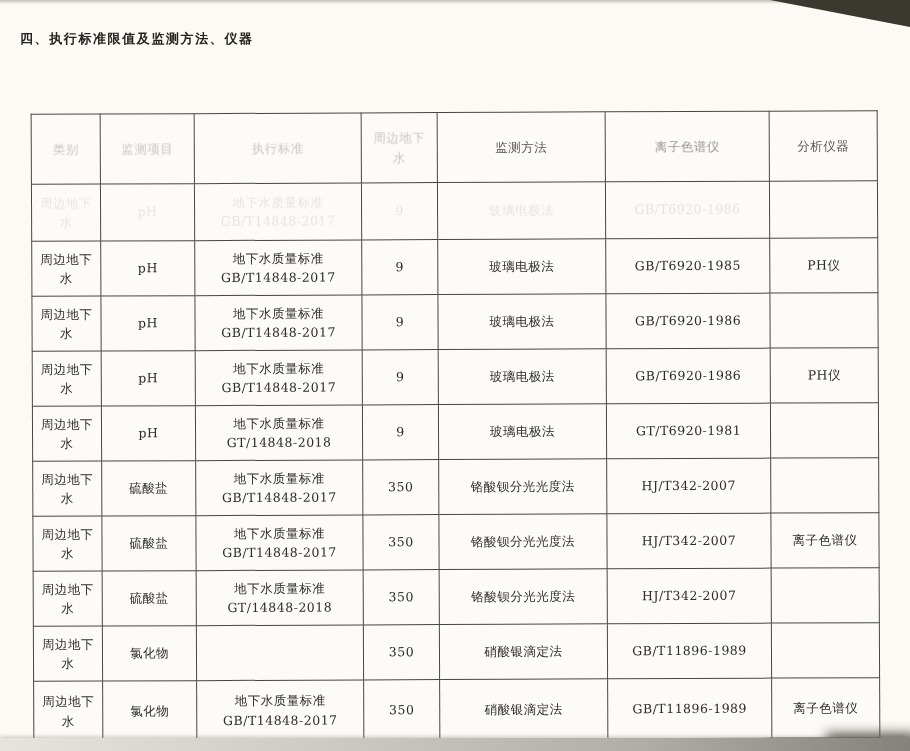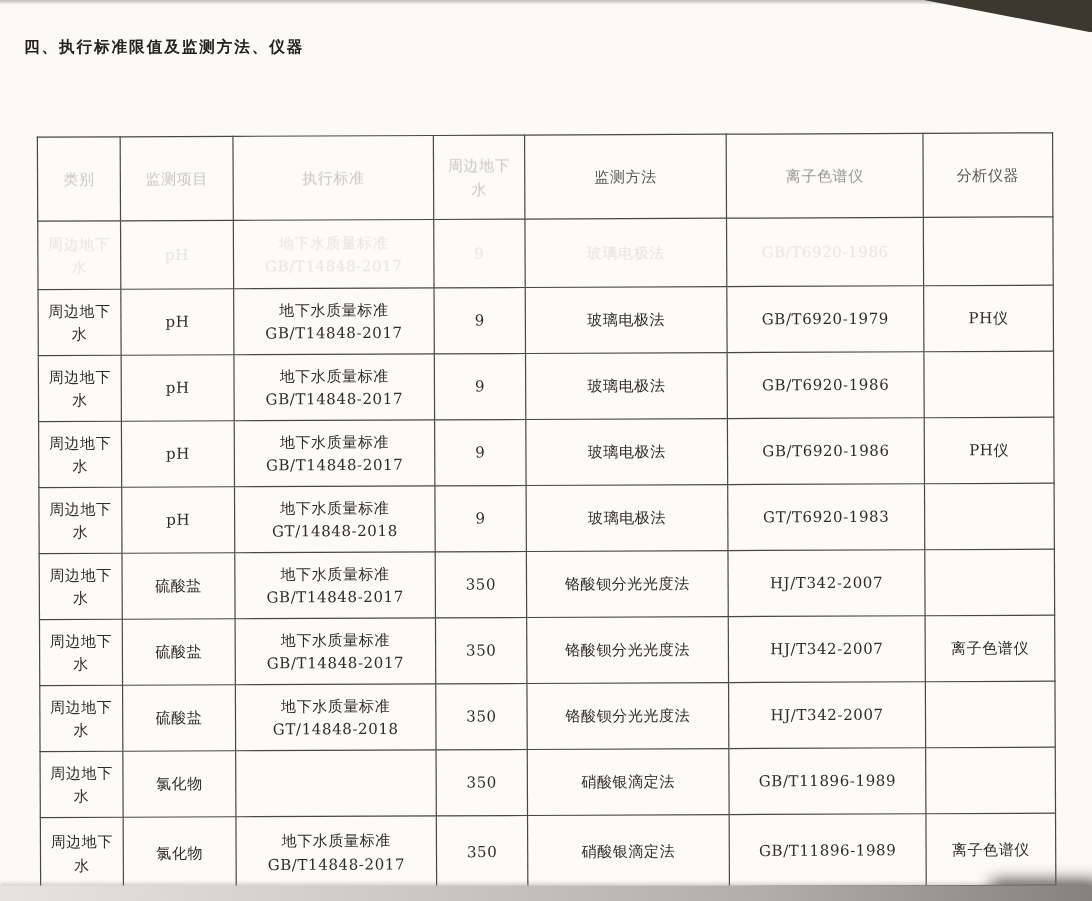--- a/index.html
+++ b/index.html
@@ -90,21 +90,21 @@
       <td>玻璃电极法</td>
       <td>GB/T6920-1986</td>
       <td></td>
     </tr>
     <tr class="data-row">
       <td>周边地下水</td>
       <td>pH</td>
       <td>地下水质量标准GB/T14848-2017</td>
       <td>9</td>
       <td>玻璃电极法</td>
-      <td>GB/T6920-1979</td>
+      <td>GB/T6920-1985</td>
       <td>PH仪</td>
     </tr>
     <tr class="data-row">
       <td>周边地下水</td>
       <td>pH</td>
       <td>地下水质量标准GB/T14848-2017</td>
       <td>9</td>
       <td>玻璃电极法</td>
       <td>GB/T6920-1986</td>
       <td></td>
@@ -117,21 +117,21 @@
       <td>玻璃电极法</td>
       <td>GB/T6920-1986</td>
       <td>PH仪</td>
     </tr>
     <tr class="data-row">
       <td>周边地下水</td>
       <td>pH</td>
       <td>地下水质量标准GT/14848-2018</td>
       <td>9</td>
       <td>玻璃电极法</td>
-      <td>GT/T6920-1983</td>
+      <td>GT/T6920-1981</td>
       <td></td>
     </tr>
     <tr class="data-row">
       <td>周边地下水</td>
       <td>硫酸盐</td>
       <td>地下水质量标准GB/T14848-2017</td>
       <td>350</td>
       <td>铬酸钡分光光度法</td>
       <td>HJ/T342-2007</td>
       <td></td>

